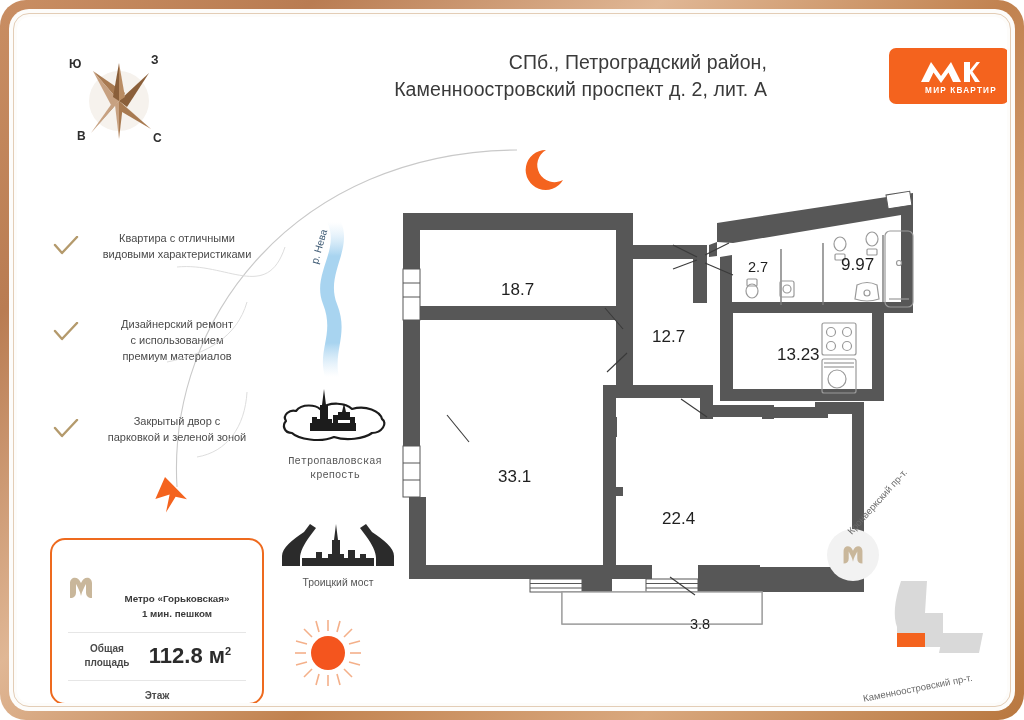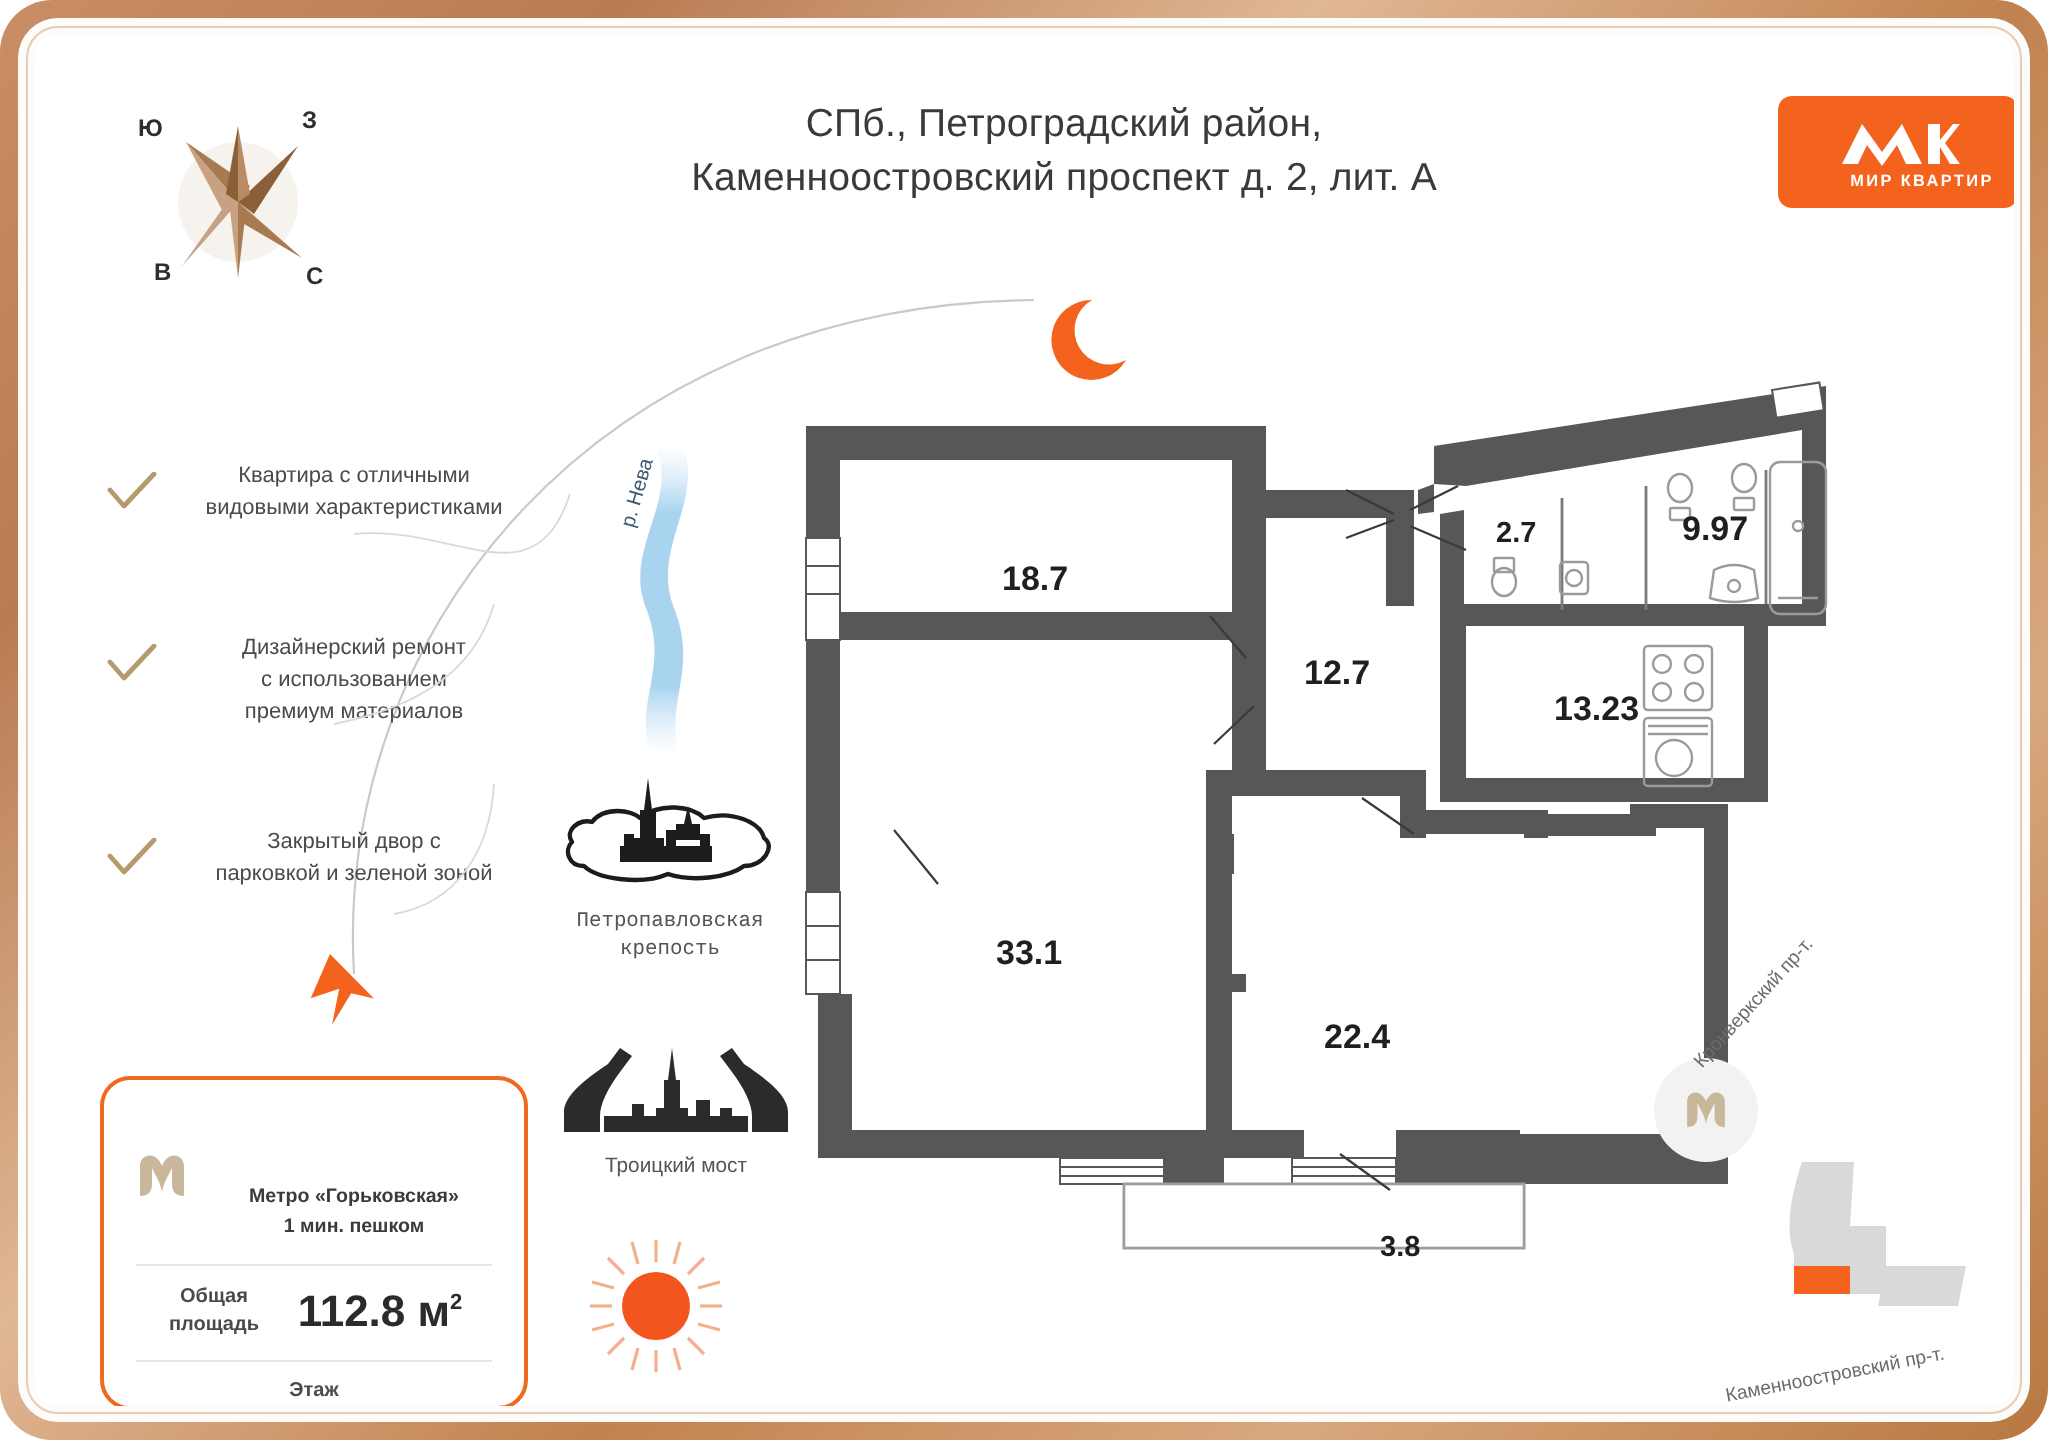--- a/index.html
+++ b/index.html
@@ -24,21 +24,21 @@
     border:1px solid #e3cdb6;
   }
   .canvas{
     position:absolute;inset:17px;border-radius:13px;
     background:#ffffff;overflow:hidden;
   }
 
   
   .title{
     position:absolute;left:280px;top:32px;width:470px;
-    text-align:center;color:#3a3a3a;
+    text-align:right;color:#3a3a3a;
     font-size:19.5px;line-height:27px;font-weight:400;letter-spacing:.1px;
   }
   .title div{white-space:nowrap;}
 
   .logo{
     position:absolute;left:872px;top:31px;width:120px;height:56px;
     background:#f4631e;border-radius:7px;
     display:flex;flex-direction:column;align-items:center;justify-content:center;gap:1px;
   }
   .logo .mk{display:block;}
@@ -82,21 +82,21 @@
   .row3{display:flex;padding:8px 16px 0 16px;}
   .cell{flex:1;text-align:center;}
   .cell .big{color:#2b2b2b;font-size:21px;font-weight:700;margin-top:2px;}
 
   
   .landmark{position:absolute;text-align:center;}
   .landmark .cap{color:#555;font-size:10.4px;line-height:14px;margin-top:2px;}
 
   
   .area{
-    position:absolute;color:#1f1f1f;font-size:17px;font-weight:700;
+    position:absolute;color:#1f1f1f;font-size:17px;font-weight:400;
     white-space:nowrap;
   }
   .area.sm{font-size:14.5px;}
 
   .street-band{
     position:absolute;left:436px;top:628px;width:228px;height:20px;
     background:linear-gradient(90deg,rgba(235,235,235,0) 0%,#ebebeb 16%,#ebebeb 84%,rgba(235,235,235,0) 100%);
     display:flex;align-items:center;justify-content:center;
   }
   .street-band span{color:#5d5d5d;font-size:10.6px;}

